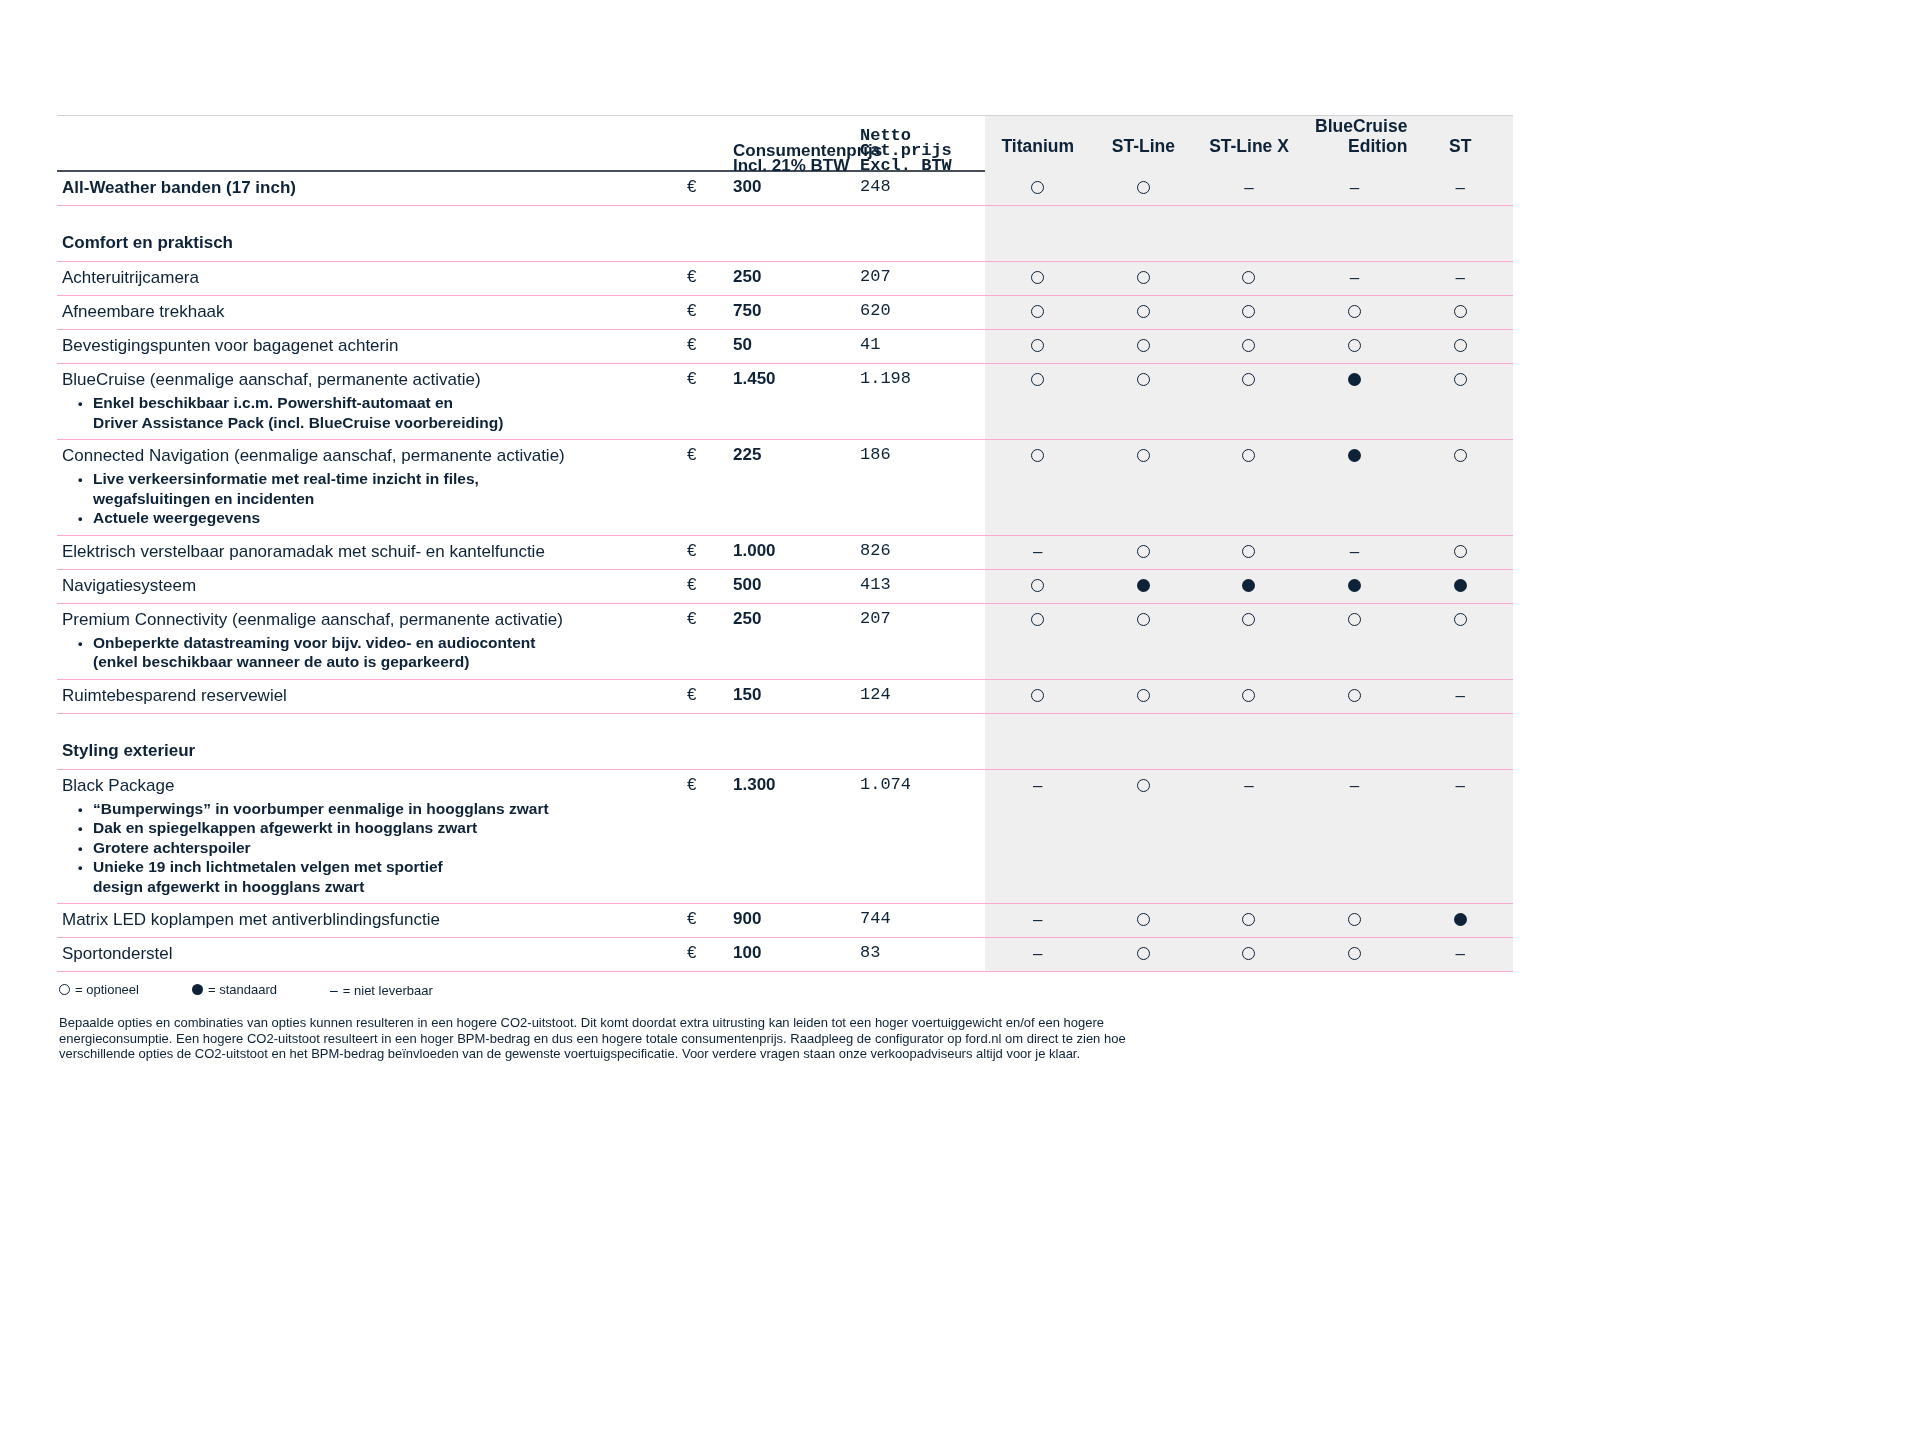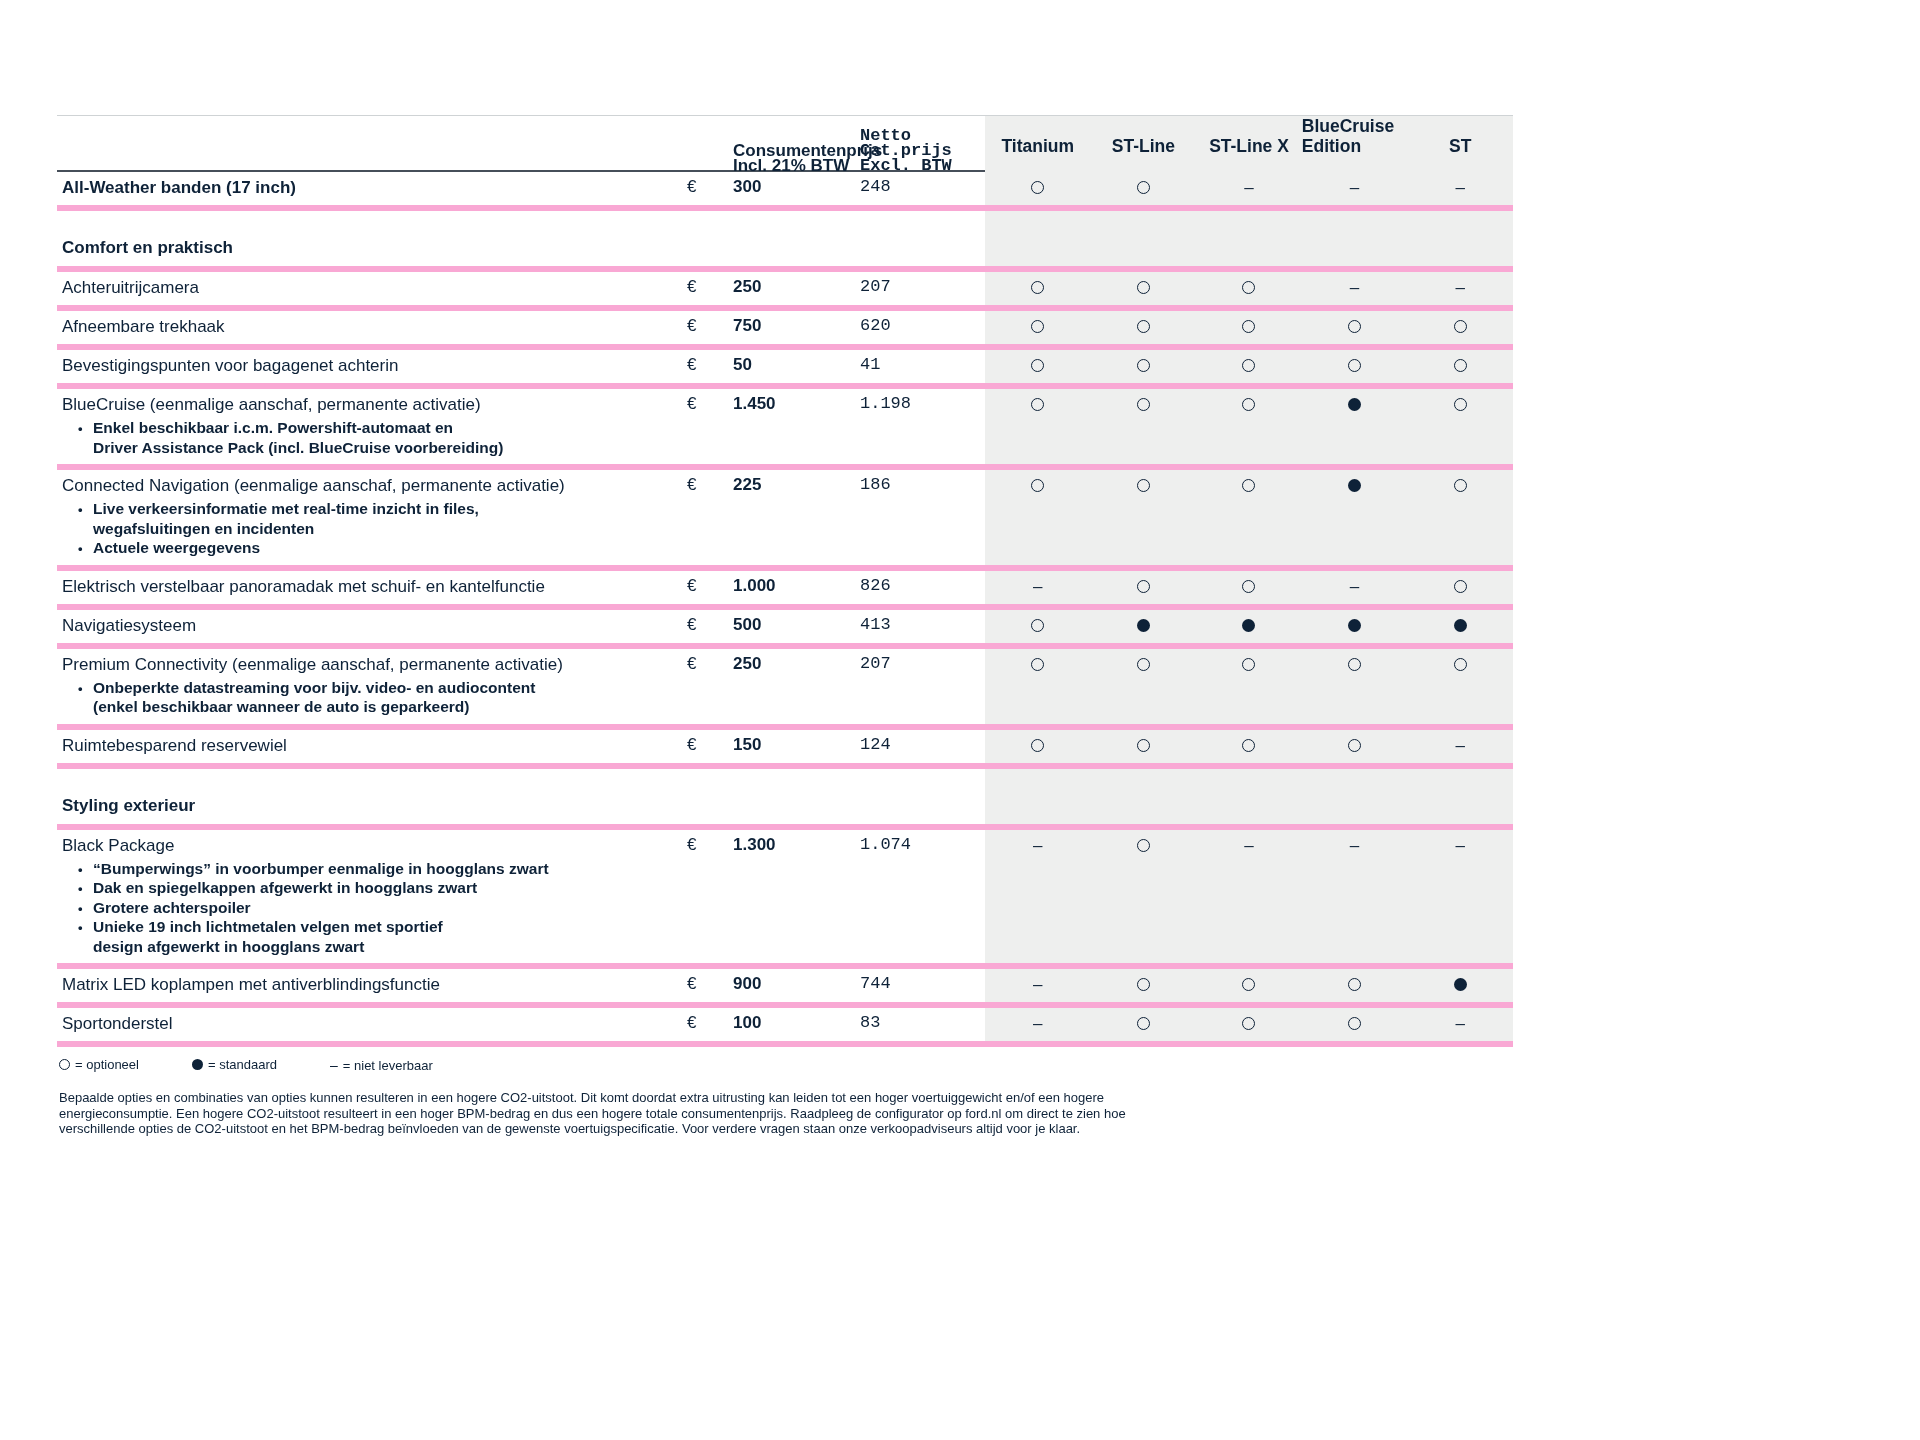--- a/index.html
+++ b/index.html
@@ -6,21 +6,21 @@
   * { margin:0; padding:0; box-sizing:border-box; }
   html,body { background:#ffffff; }
   body {
     width:1920px; height:1440px; position:relative;
     font-family:"Liberation Sans", sans-serif;
     color:#0e2238;
   }
   .sheet { position:absolute; left:57px; top:115px; width:1456px; }
 
   
-  .row { display:grid; grid-template-columns:630px 42px 128px 128px 528px; border-bottom:6px solid #f9a8d4; }
+  .row { display:grid; grid-template-columns:630px 42px 128px 128px 528px; border-bottom:1px solid #f9a8d4; }
   .row.spacer { border-bottom:none; }
   .row.spacer .trimwrap { height:13px; }
   .row.header { border-top:1px solid #cfd3d5; border-bottom:2px solid #464f59; height:57px; }
 
   .trimwrap { display:grid; grid-template-columns:repeat(5,1fr); background:#eeefee; }
 
   .cell { padding-top:5px; padding-bottom:7px; }
   .cell.name { padding-left:5px; font-size:17px; line-height:21px; }
   .cell.name .nm.bold { font-weight:bold; }
   .cell.name .nm.sec { font-weight:bold; }
@@ -35,21 +35,21 @@
 
   .trimcell { display:flex; justify-content:center; align-items:flex-start; padding-top:5px; line-height:21px; }
   .circle { width:13px; height:13px; border-radius:50%; display:inline-block; margin-top:4px; flex:none; }
   .circle.open { border:1.5px solid #0e2238; }
   .circle.filled { background:#0e2238; }
   .dash { font-size:17px; }
 
   
   .phead { display:flex; flex-direction:column; justify-content:flex-end; padding-bottom:7px; font-weight:bold; font-size:12.5px; line-height:15px; }
   .phead.p1, .phead.p2 { padding-top:0; }
-  .header-trims .trimhead { display:flex; align-items:flex-end; justify-content:center; text-align:left; font-weight:bold; font-size:17.5px; line-height:20px; padding-bottom:24px; }
+  .header-trims .trimhead { display:flex; align-items:flex-end; justify-content:center; text-align:right; font-weight:bold; font-size:17.5px; line-height:20px; padding-bottom:24px; }
 
   
   .legend { display:flex; align-items:flex-start; margin-top:10px; font-size:13px; padding-left:2px;gap:37px; }
   .legend-item { display:flex; align-items:center; margin-right:16px; }
   .legend .circle { width:11px; height:11px; margin:0 5px 0 0; }
   .legend .circle.open { border-width:1.3px; }
   .legend .dash { font-size:14px; margin-right:5px; }
 
   .footnote { margin-top:17px; width:1105px; font-size:13px; line-height:15.5px; padding-left:2px; }
 </style>

